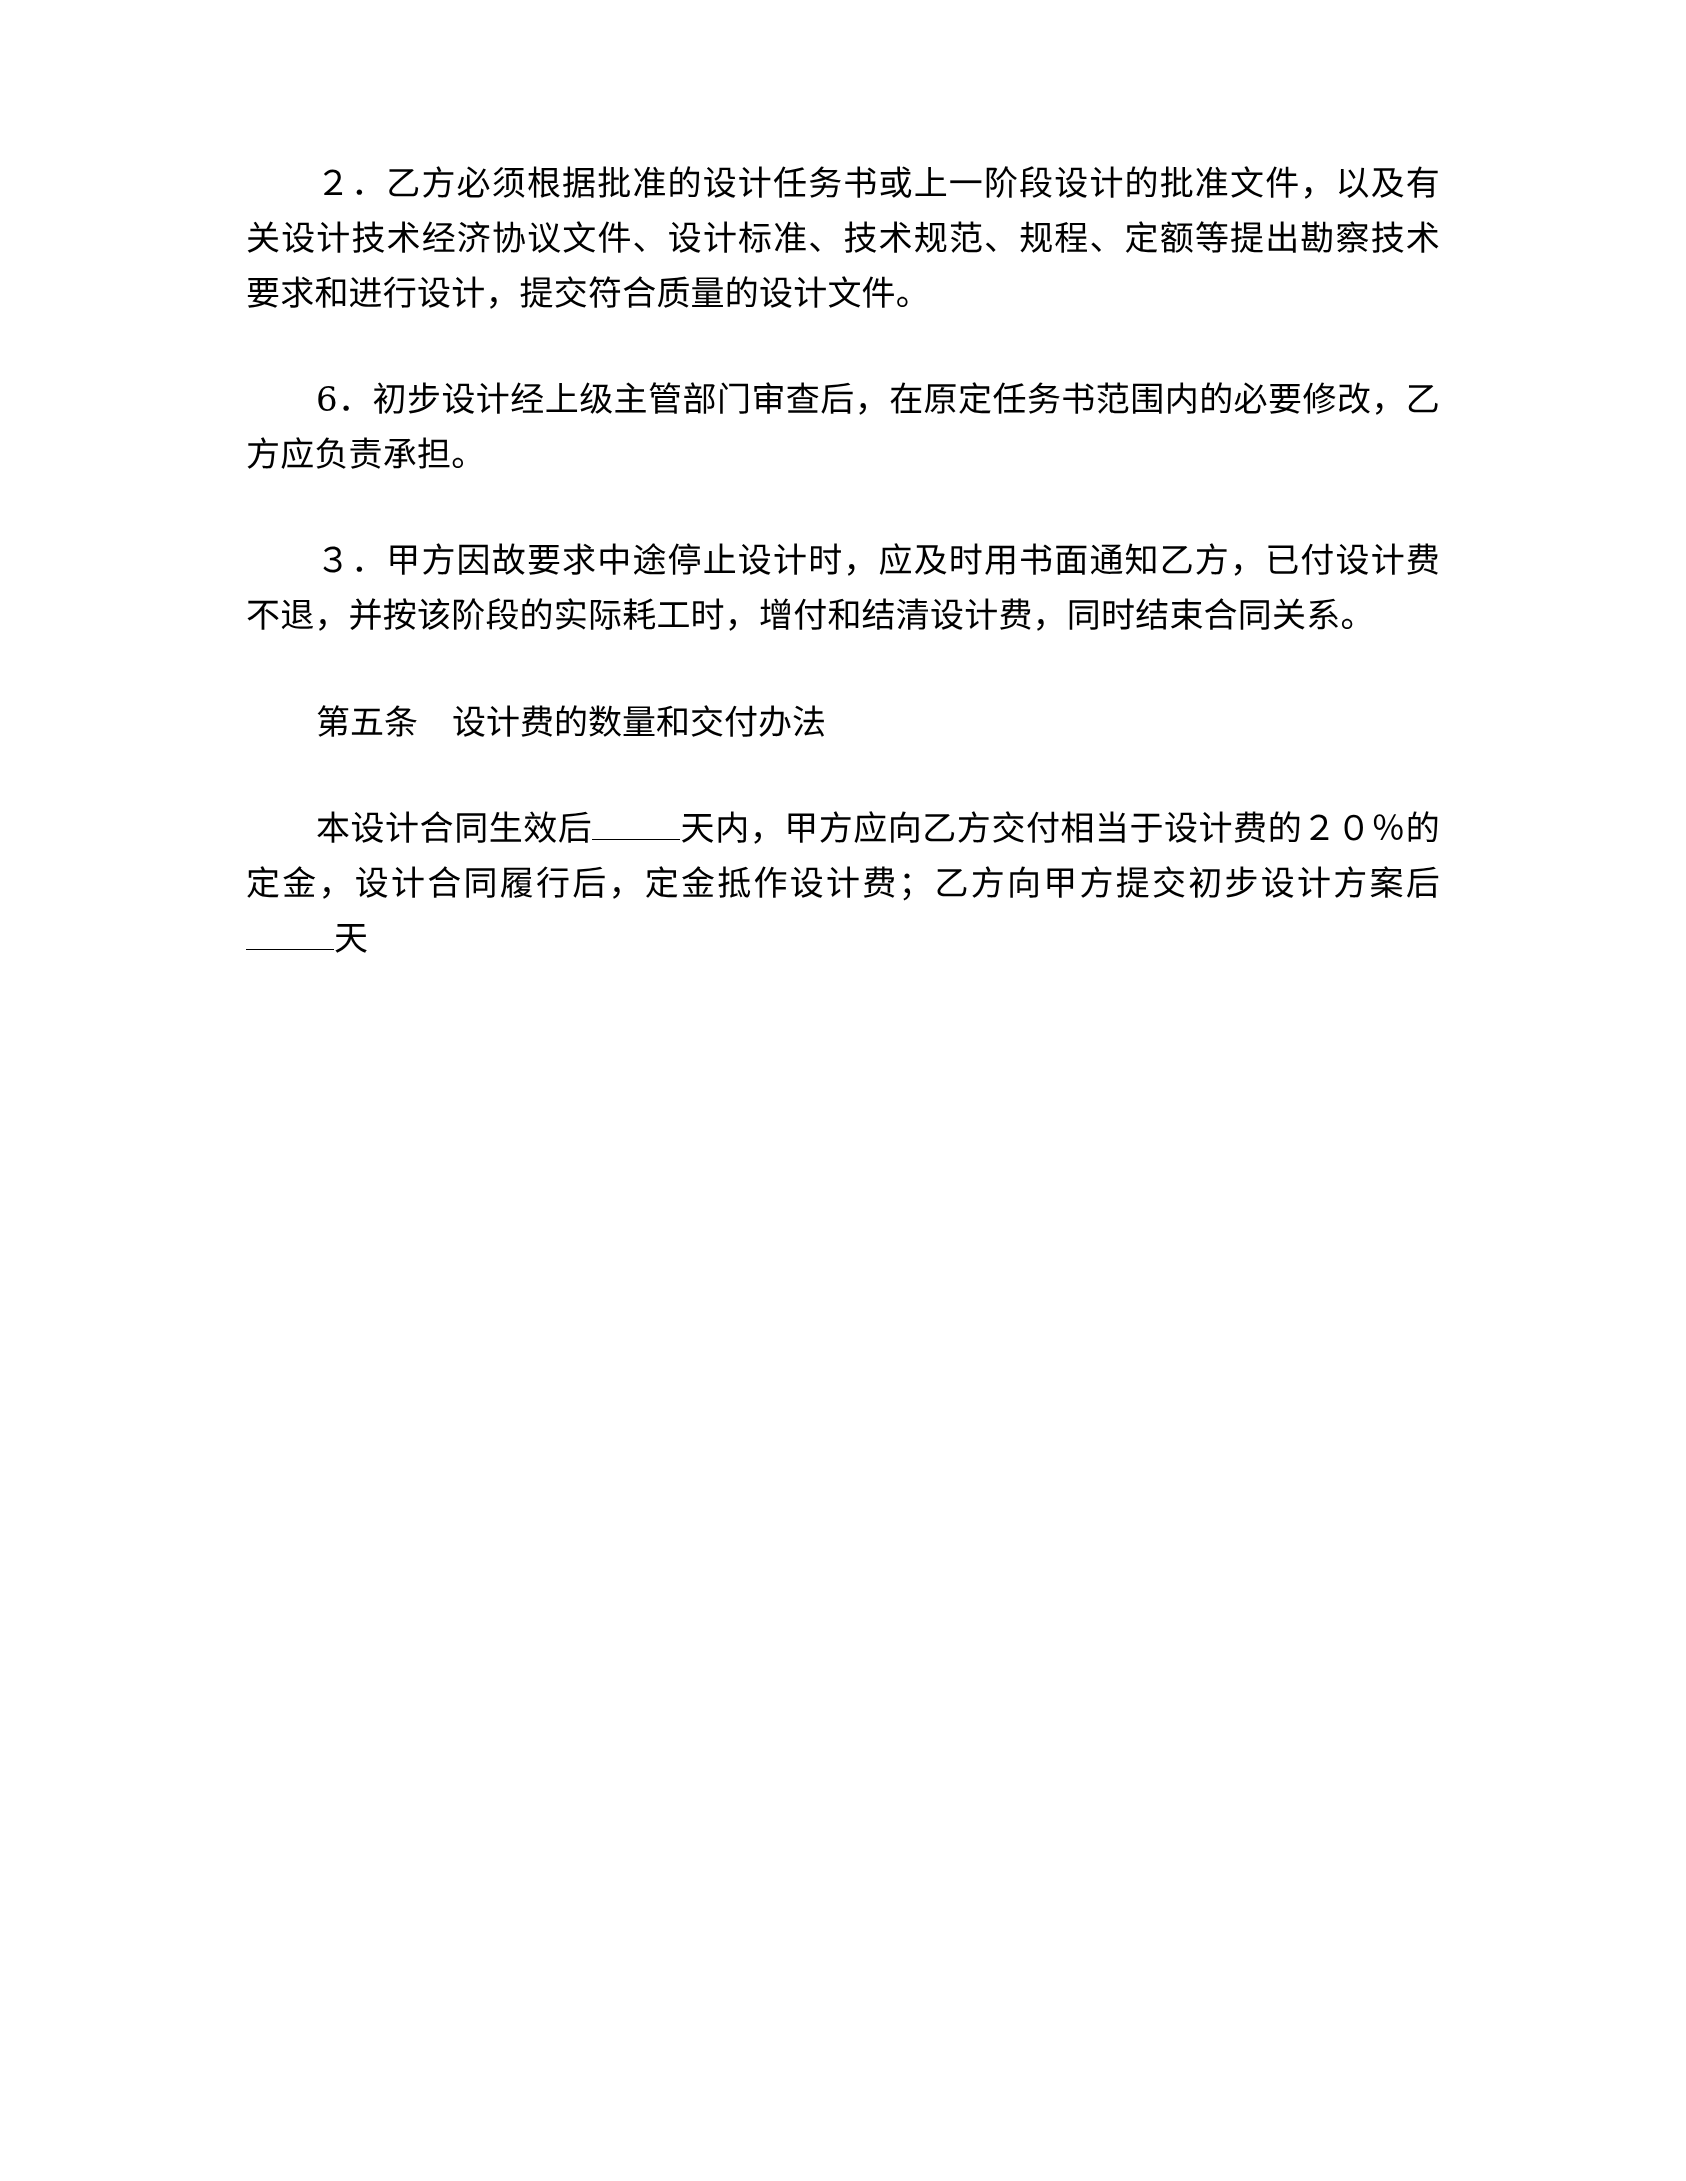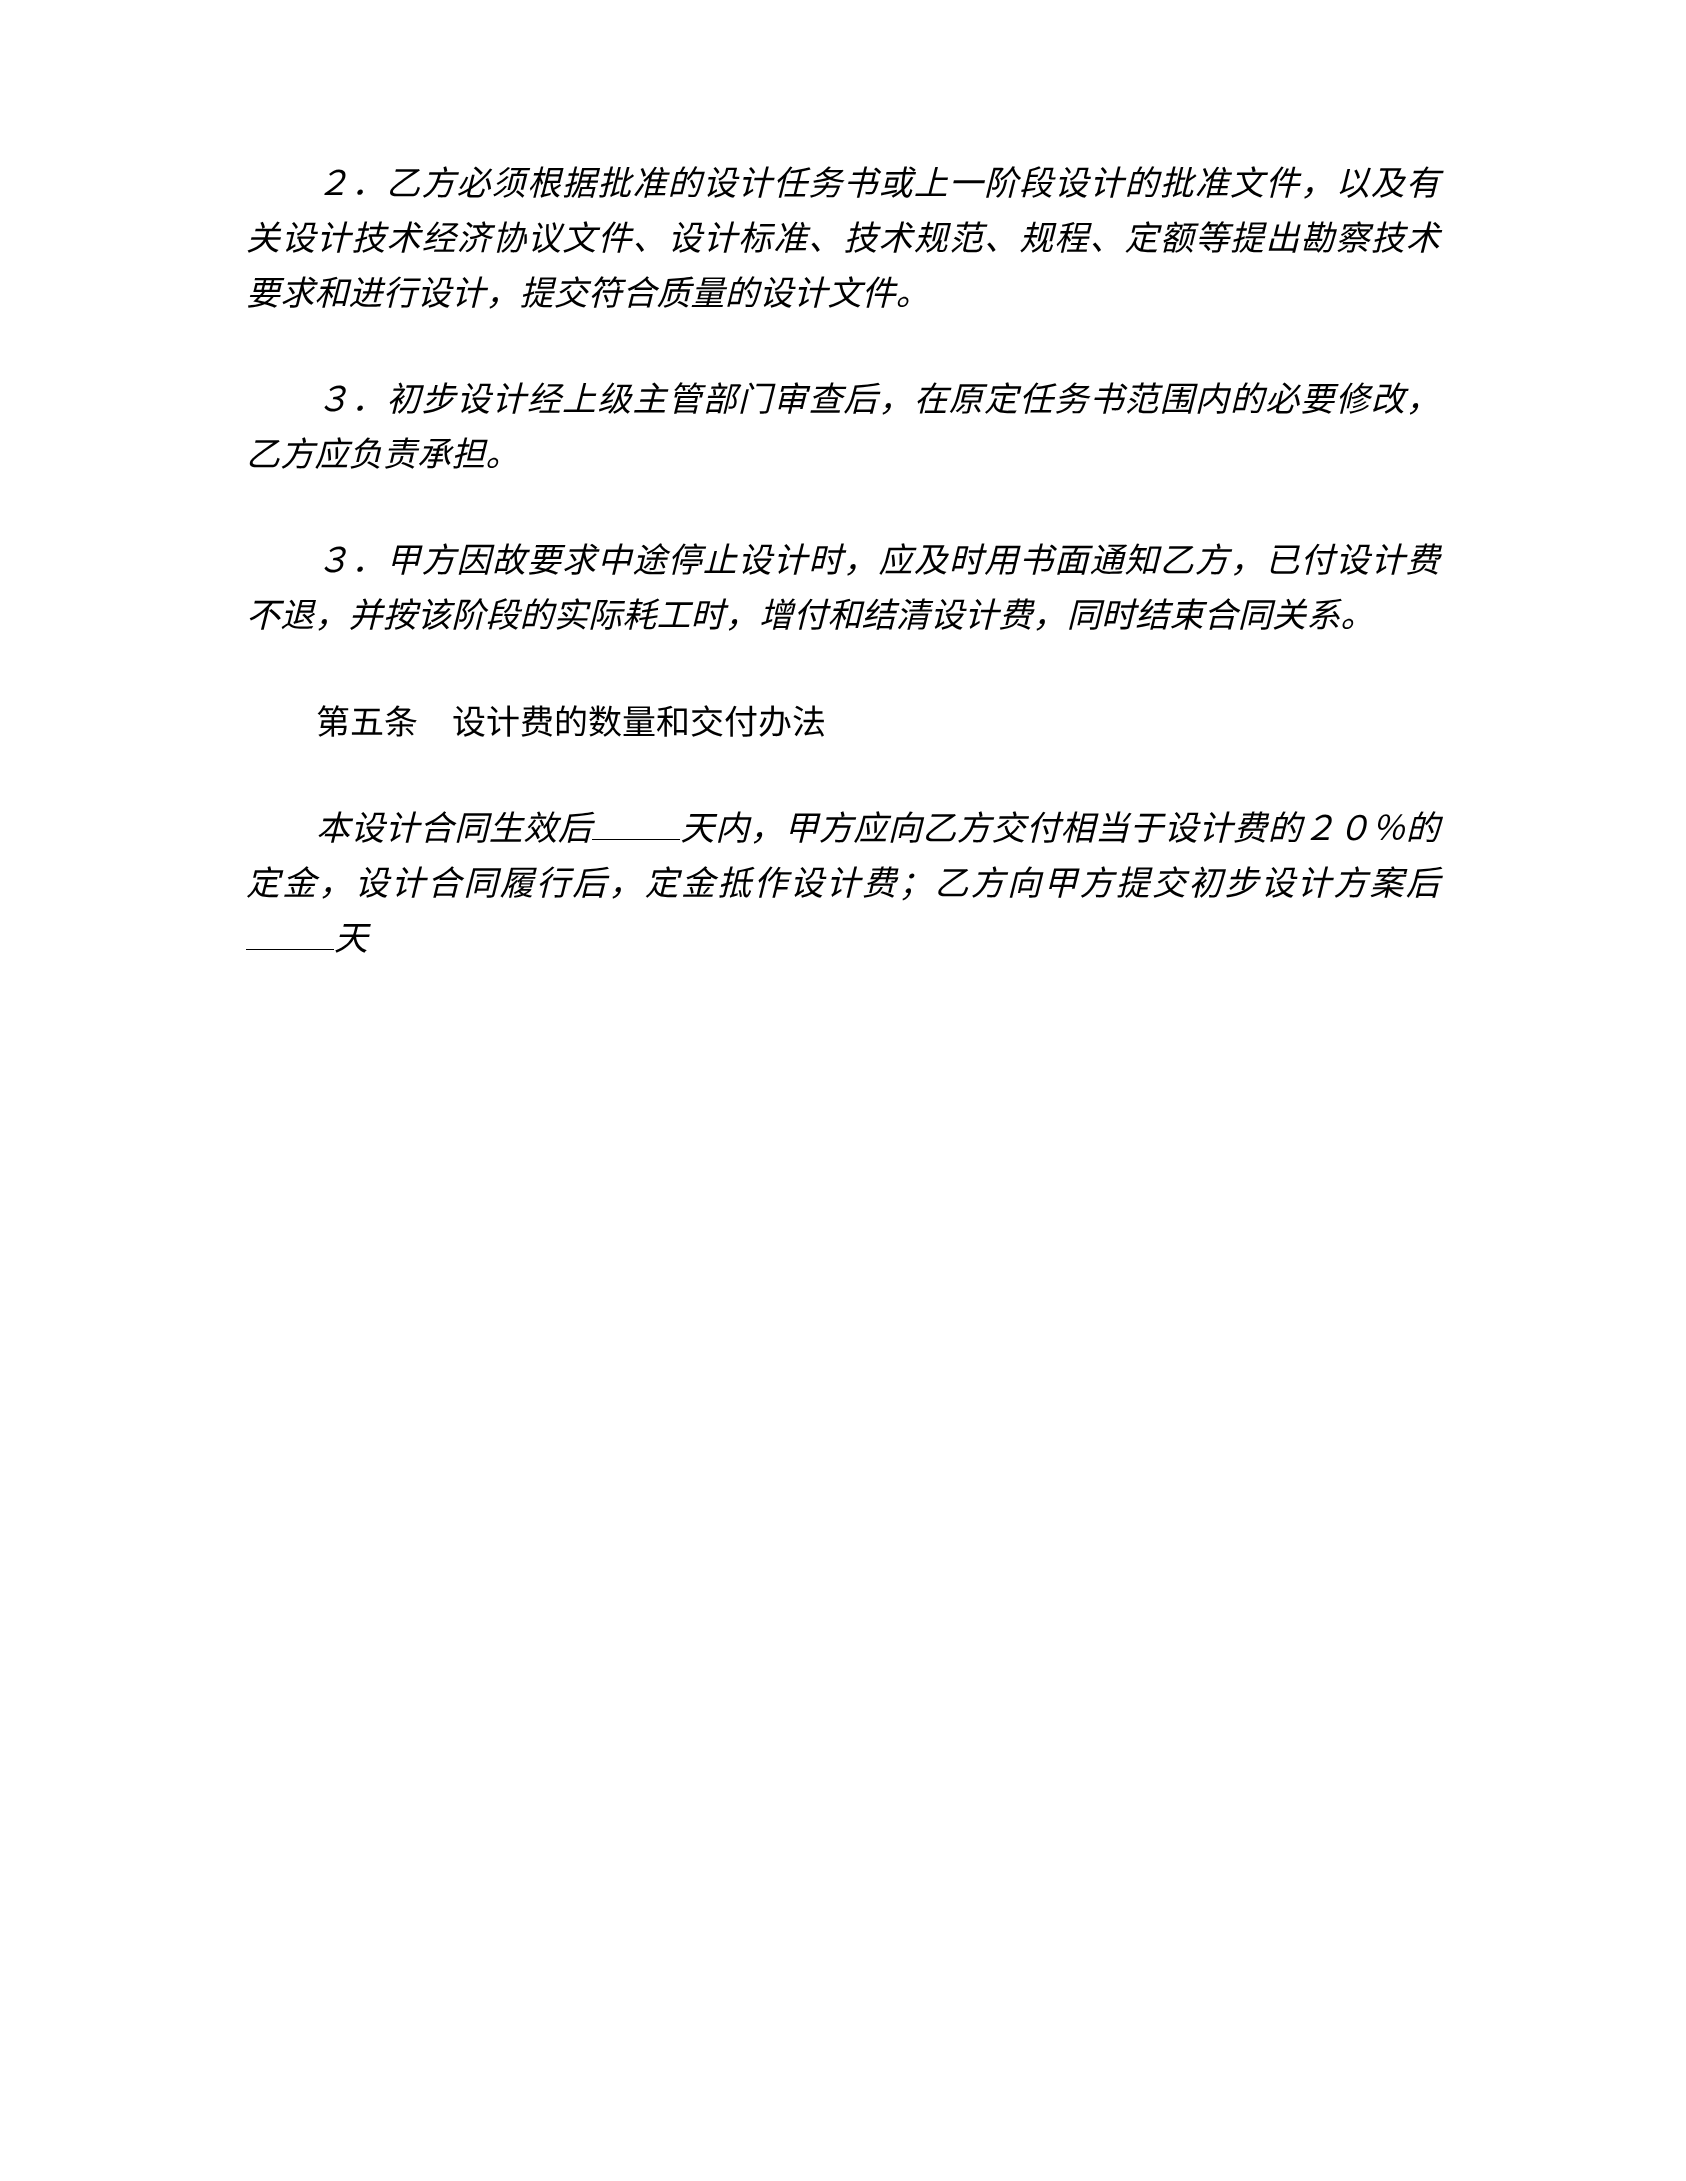--- a/index.html
+++ b/index.html
@@ -25,21 +25,20 @@
     width: 1194px;
   }
   p.para {
     margin: 0 0 51px 0;
     font-size: 34px;
     line-height: 1.62;
     text-align: justify;
     text-justify: inter-ideograph;
     letter-spacing: 0.2px;
     word-break: break-all;
-    font-style: italic;
   }
   p.para.indent {
     text-indent: 70px;
   }
   p.heading {
     margin: 0 0 51px 0;
     font-size: 34px;
     line-height: 1.62;
     text-indent: 70px;
   }
@@ -52,21 +51,21 @@
   .blank-short { width: 88px; }
 </style>
 </head>
 <body>
 
 <div class="page">
   <div class="doc-body">
 
     <p class="para indent">２．乙方必须根据批准的设计任务书或上一阶段设计的批准文件，以及有关设计技术经济协议文件、设计标准、技术规范、规程、定额等提出勘察技术要求和进行设计，提交符合质量的设计文件。</p>
 
-    <p class="para indent">３．初步设计经上级主管部门审查后，在原定任务书范围内的必要修改，乙方应负责承担。</p>
+    <p class="para indent">6．初步设计经上级主管部门审查后，在原定任务书范围内的必要修改，乙方应负责承担。</p>
 
 
 
 
 
     <p class="para indent">３．甲方因故要求中途停止设计时，应及时用书面通知乙方，已付设计费不退，并按该阶段的实际耗工时，增付和结清设计费，同时结束合同关系。</p>
 
     <p class="heading">第五条　设计费的数量和交付办法</p>
 
     <p class="para indent"><span>本设计合同生效后</span><span class="blank-line blank-short"></span><span>天内，甲方应向乙方交付相当于设计费的２０％的定金，设计合同履行后，定金抵作设计费；乙方向甲方提交初步设计方案后</span><span class="blank-line blank-short"></span><span>天</span></p>

